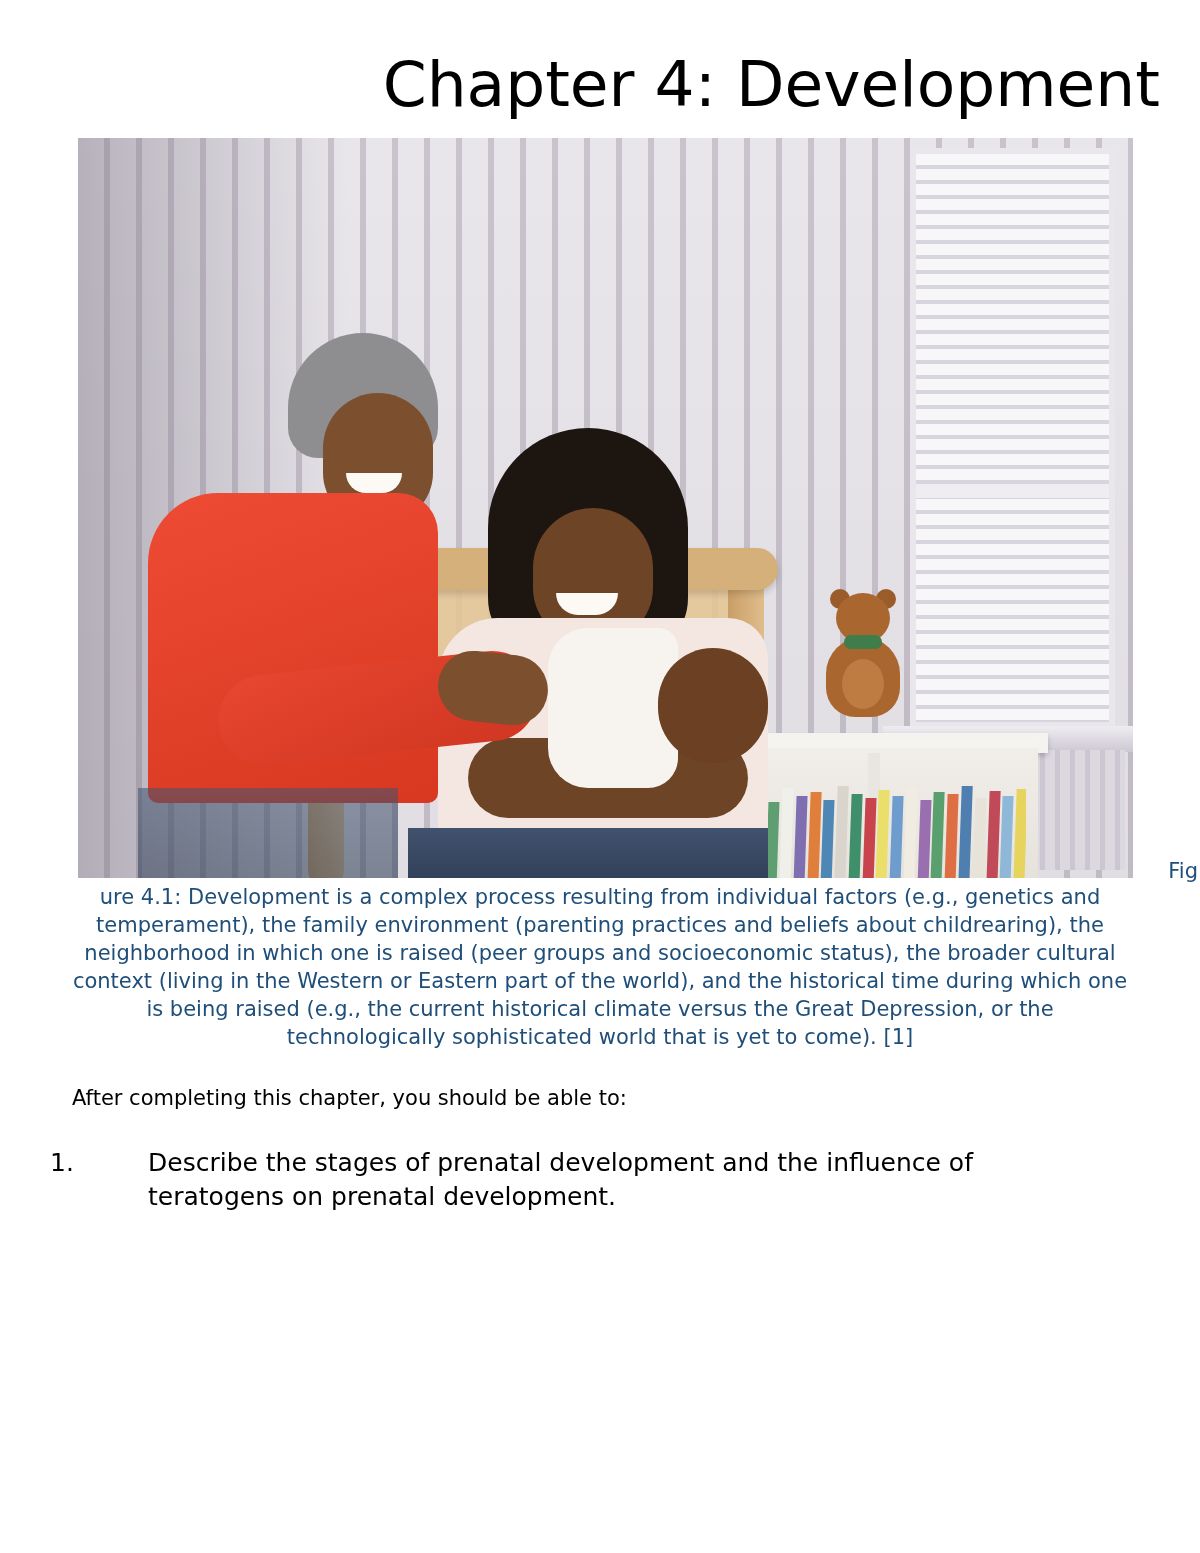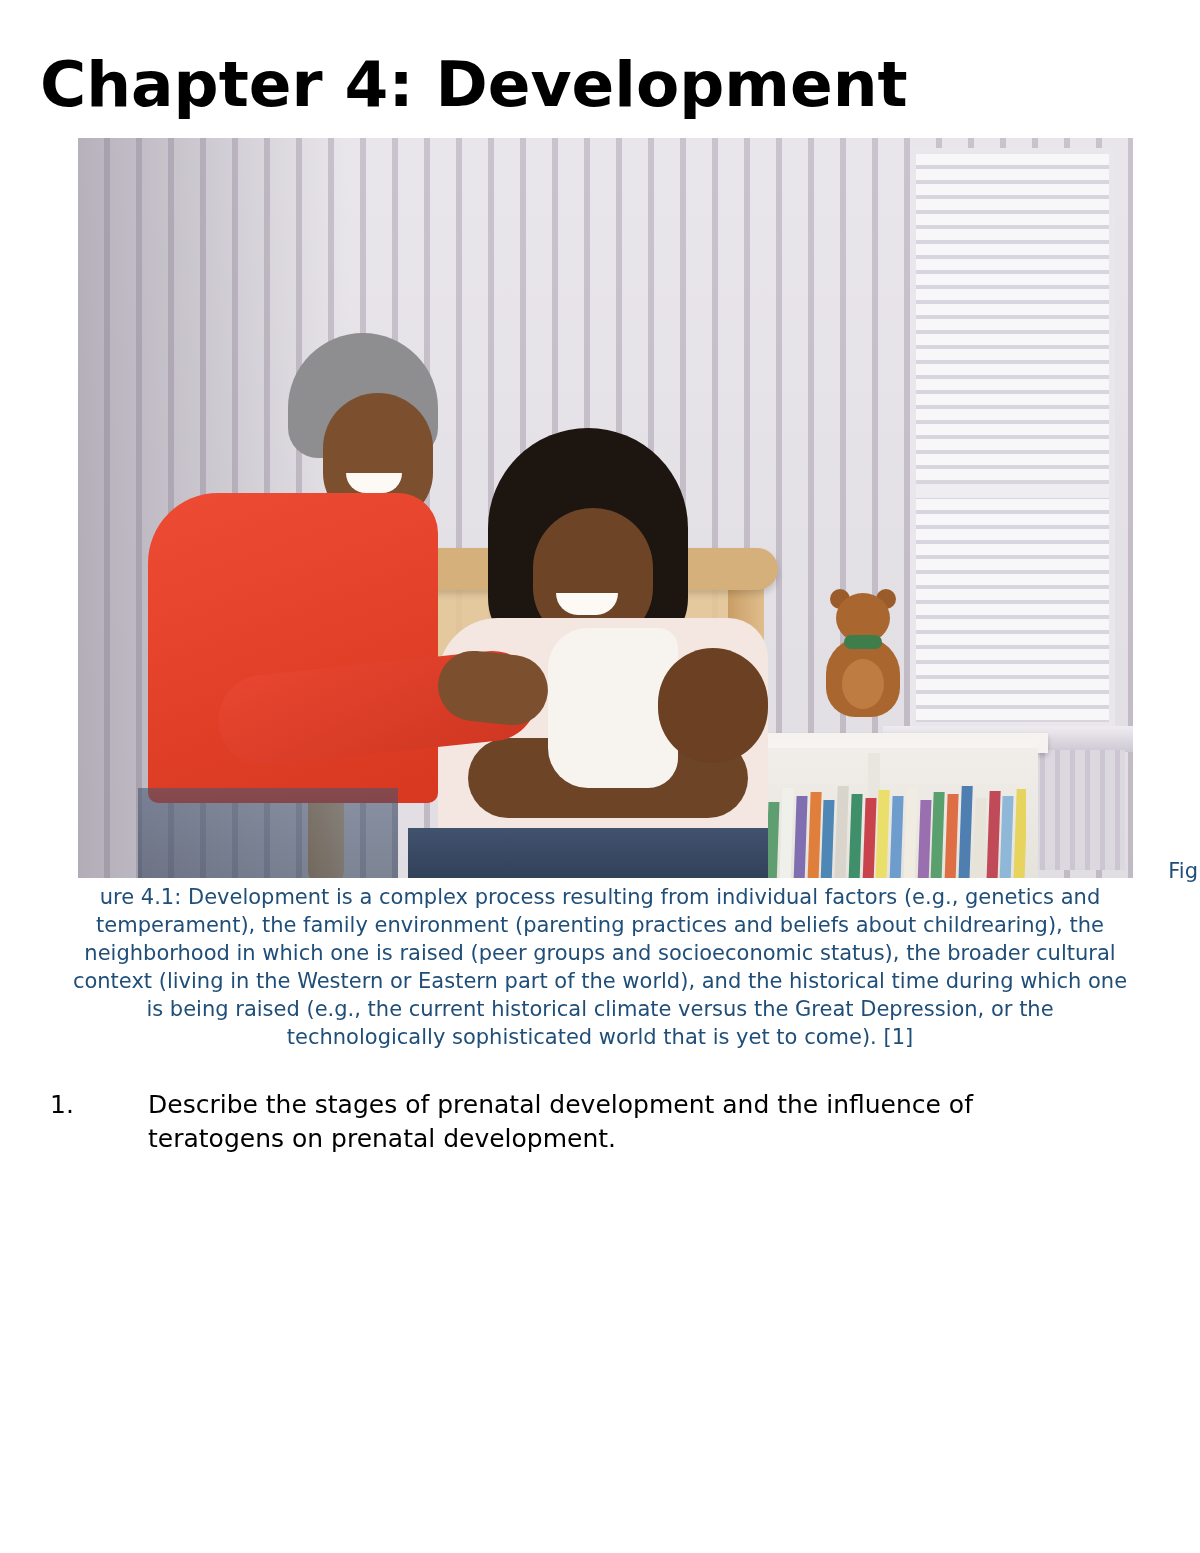--- a/index.html
+++ b/index.html
@@ -16,24 +16,24 @@
     position: relative;
   }
   .page {
     width: 1200px;
     height: 1553px;
     position: relative;
     box-sizing: border-box;
   }
   .chapter-title {
     font-family: "DejaVu Sans", sans-serif;
-    font-weight: bold;
+    font-weight: normal;
     font-size: 63px;
     line-height: 1.05;
-    text-align: left;
+    text-align: right;
     letter-spacing: 0px;
     margin: 52px 40px 0 40px;
     color: #000;
   }
 
   .figure-wrap {
     position: relative;
     margin: 20px 0 0 0;
   }
   .figure-image {
@@ -374,20 +374,21 @@
         <div class="arm"></div>
         <div class="hand"></div>
       </div>
     </div>
     <span class="fig-label-tail">Fig</span>
   </div>
 
   <div class="figure-caption">ure 4.1: Development is a complex process resulting from individual factors (e.g., genetics and temperament), the family environment (parenting practices and beliefs about childrearing), the neighborhood in which one is raised (peer groups and socioeconomic status), the broader cultural context (living in the Western or Eastern part of the world), and the historical time during which one is being raised (e.g., the current historical climate versus the Great Depression, or the technologically sophisticated world that is yet to come). [1]</div>
 
 
+  <p class="body-text">After completing this chapter, you should be able to:</p>
 
   <ol class="objective-list">
     <li>
       <span class="num">1.</span>
       <span class="txt">Describe the stages of prenatal development and the influence of teratogens on prenatal development.</span>
     </li>
   </ol>
 
 </div>
 

